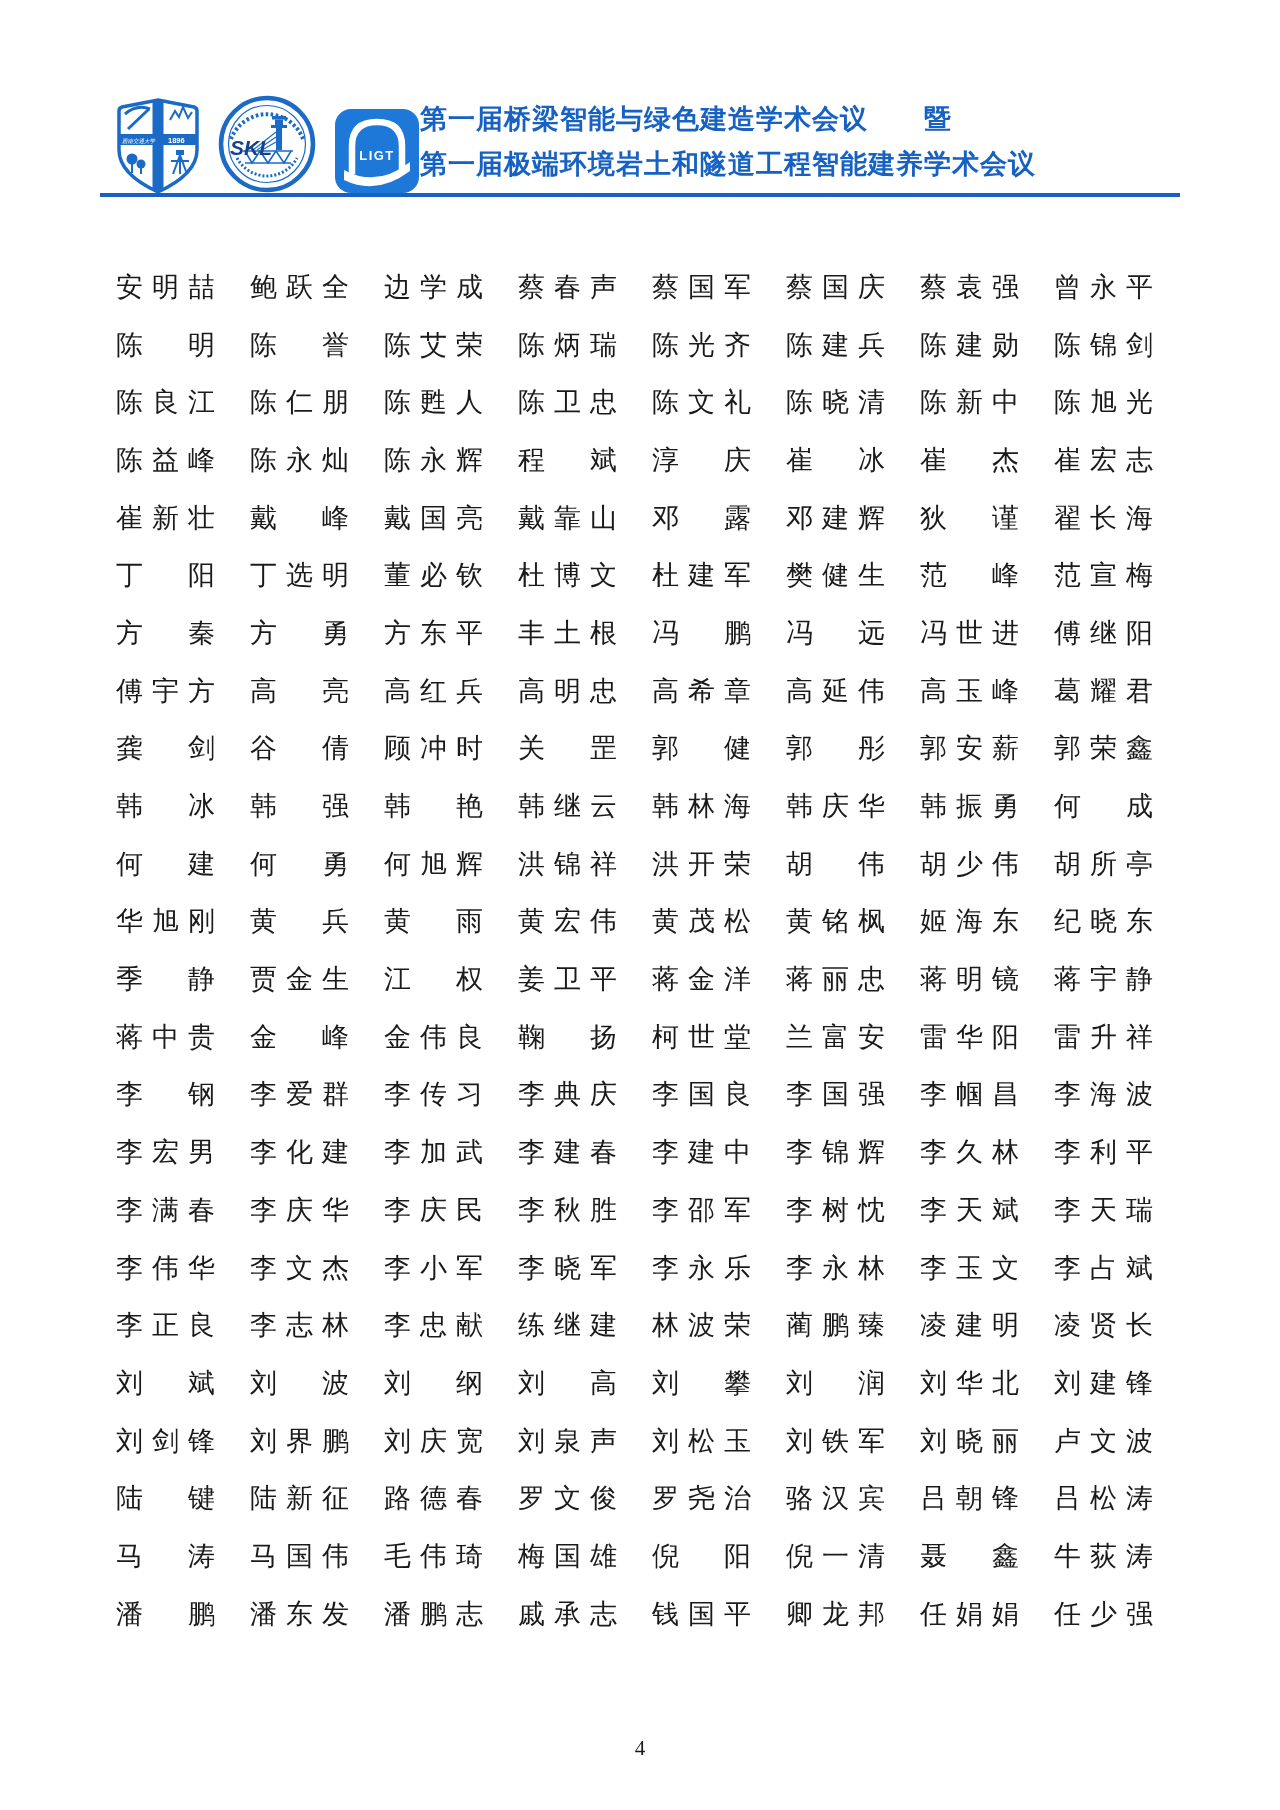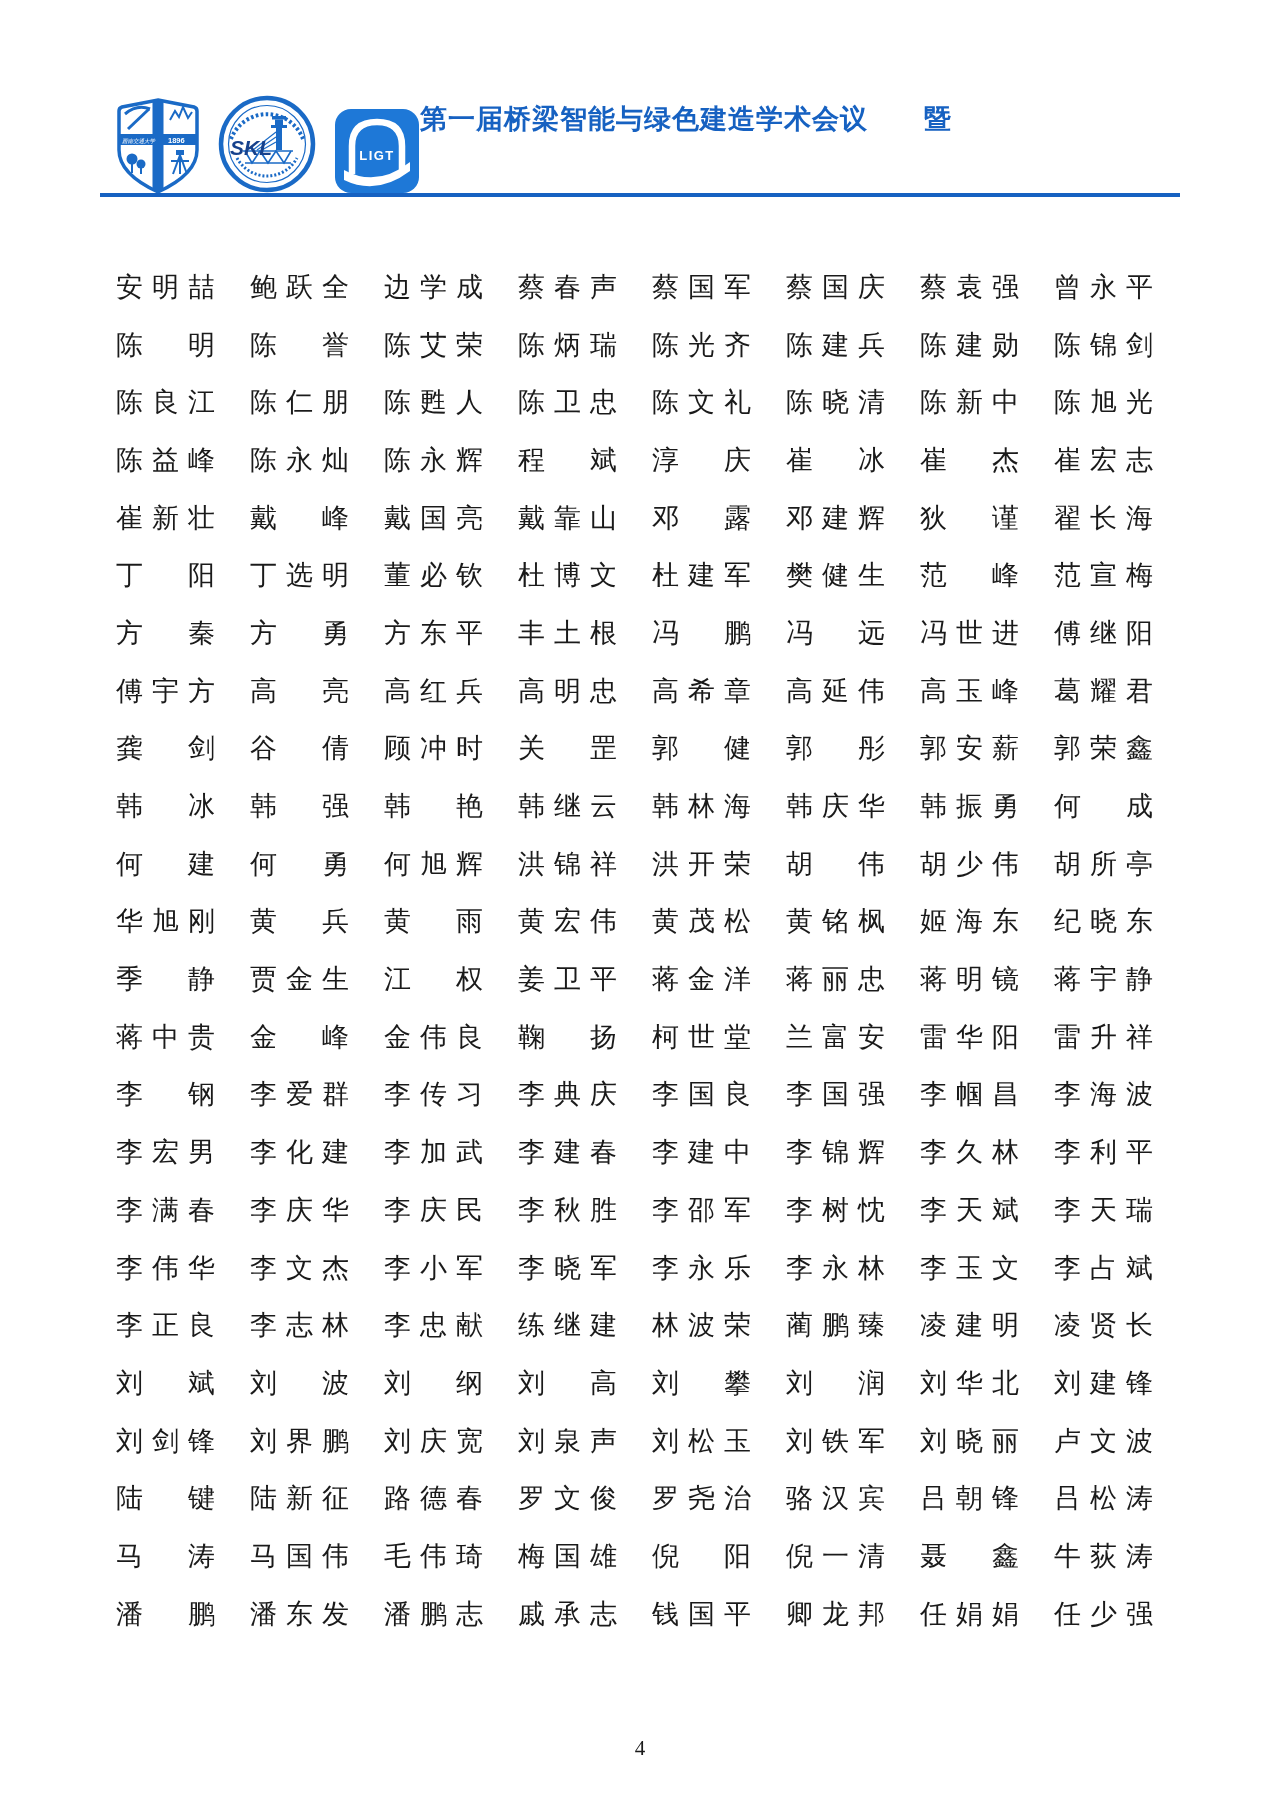--- a/index.html
+++ b/index.html
@@ -119,20 +119,21 @@
   <svg class="logo" width="86" height="86" viewBox="0 0 86 86">
     <rect x="1" y="1" width="84" height="84" rx="16" class="ligt-f"></rect>
     <path d="M18 66 L18 38 Q18 14 43 14 Q68 14 68 38 L68 66" class="wh-s" style="stroke-width:6.5;"></path>
     <path d="M10 62 Q43 80 76 54 L76 63 Q43 88 10 72 Z" class="wh-f"></path>
     <text x="43" y="52" text-anchor="middle" font-size="13" font-weight="bold" fill="#ffffff" letter-spacing="1.5" font-family="Liberation Sans, sans-serif">LIGT</text>
   </svg>
 </div>
 
 <div class="title-block">
   <div class="title-line">第一届桥梁智能与绿色建造学术会议　　暨</div>
+  <div class="title-line">第一届极端环境岩土和隧道工程智能建养学术会议</div>
 </div>
 
 <div class="header-rule"></div>
 
 <div class="names-grid">
     <div class="name-cell">安明喆</div>
     <div class="name-cell">鲍跃全</div>
     <div class="name-cell">边学成</div>
     <div class="name-cell">蔡春声</div>
     <div class="name-cell">蔡国军</div>

